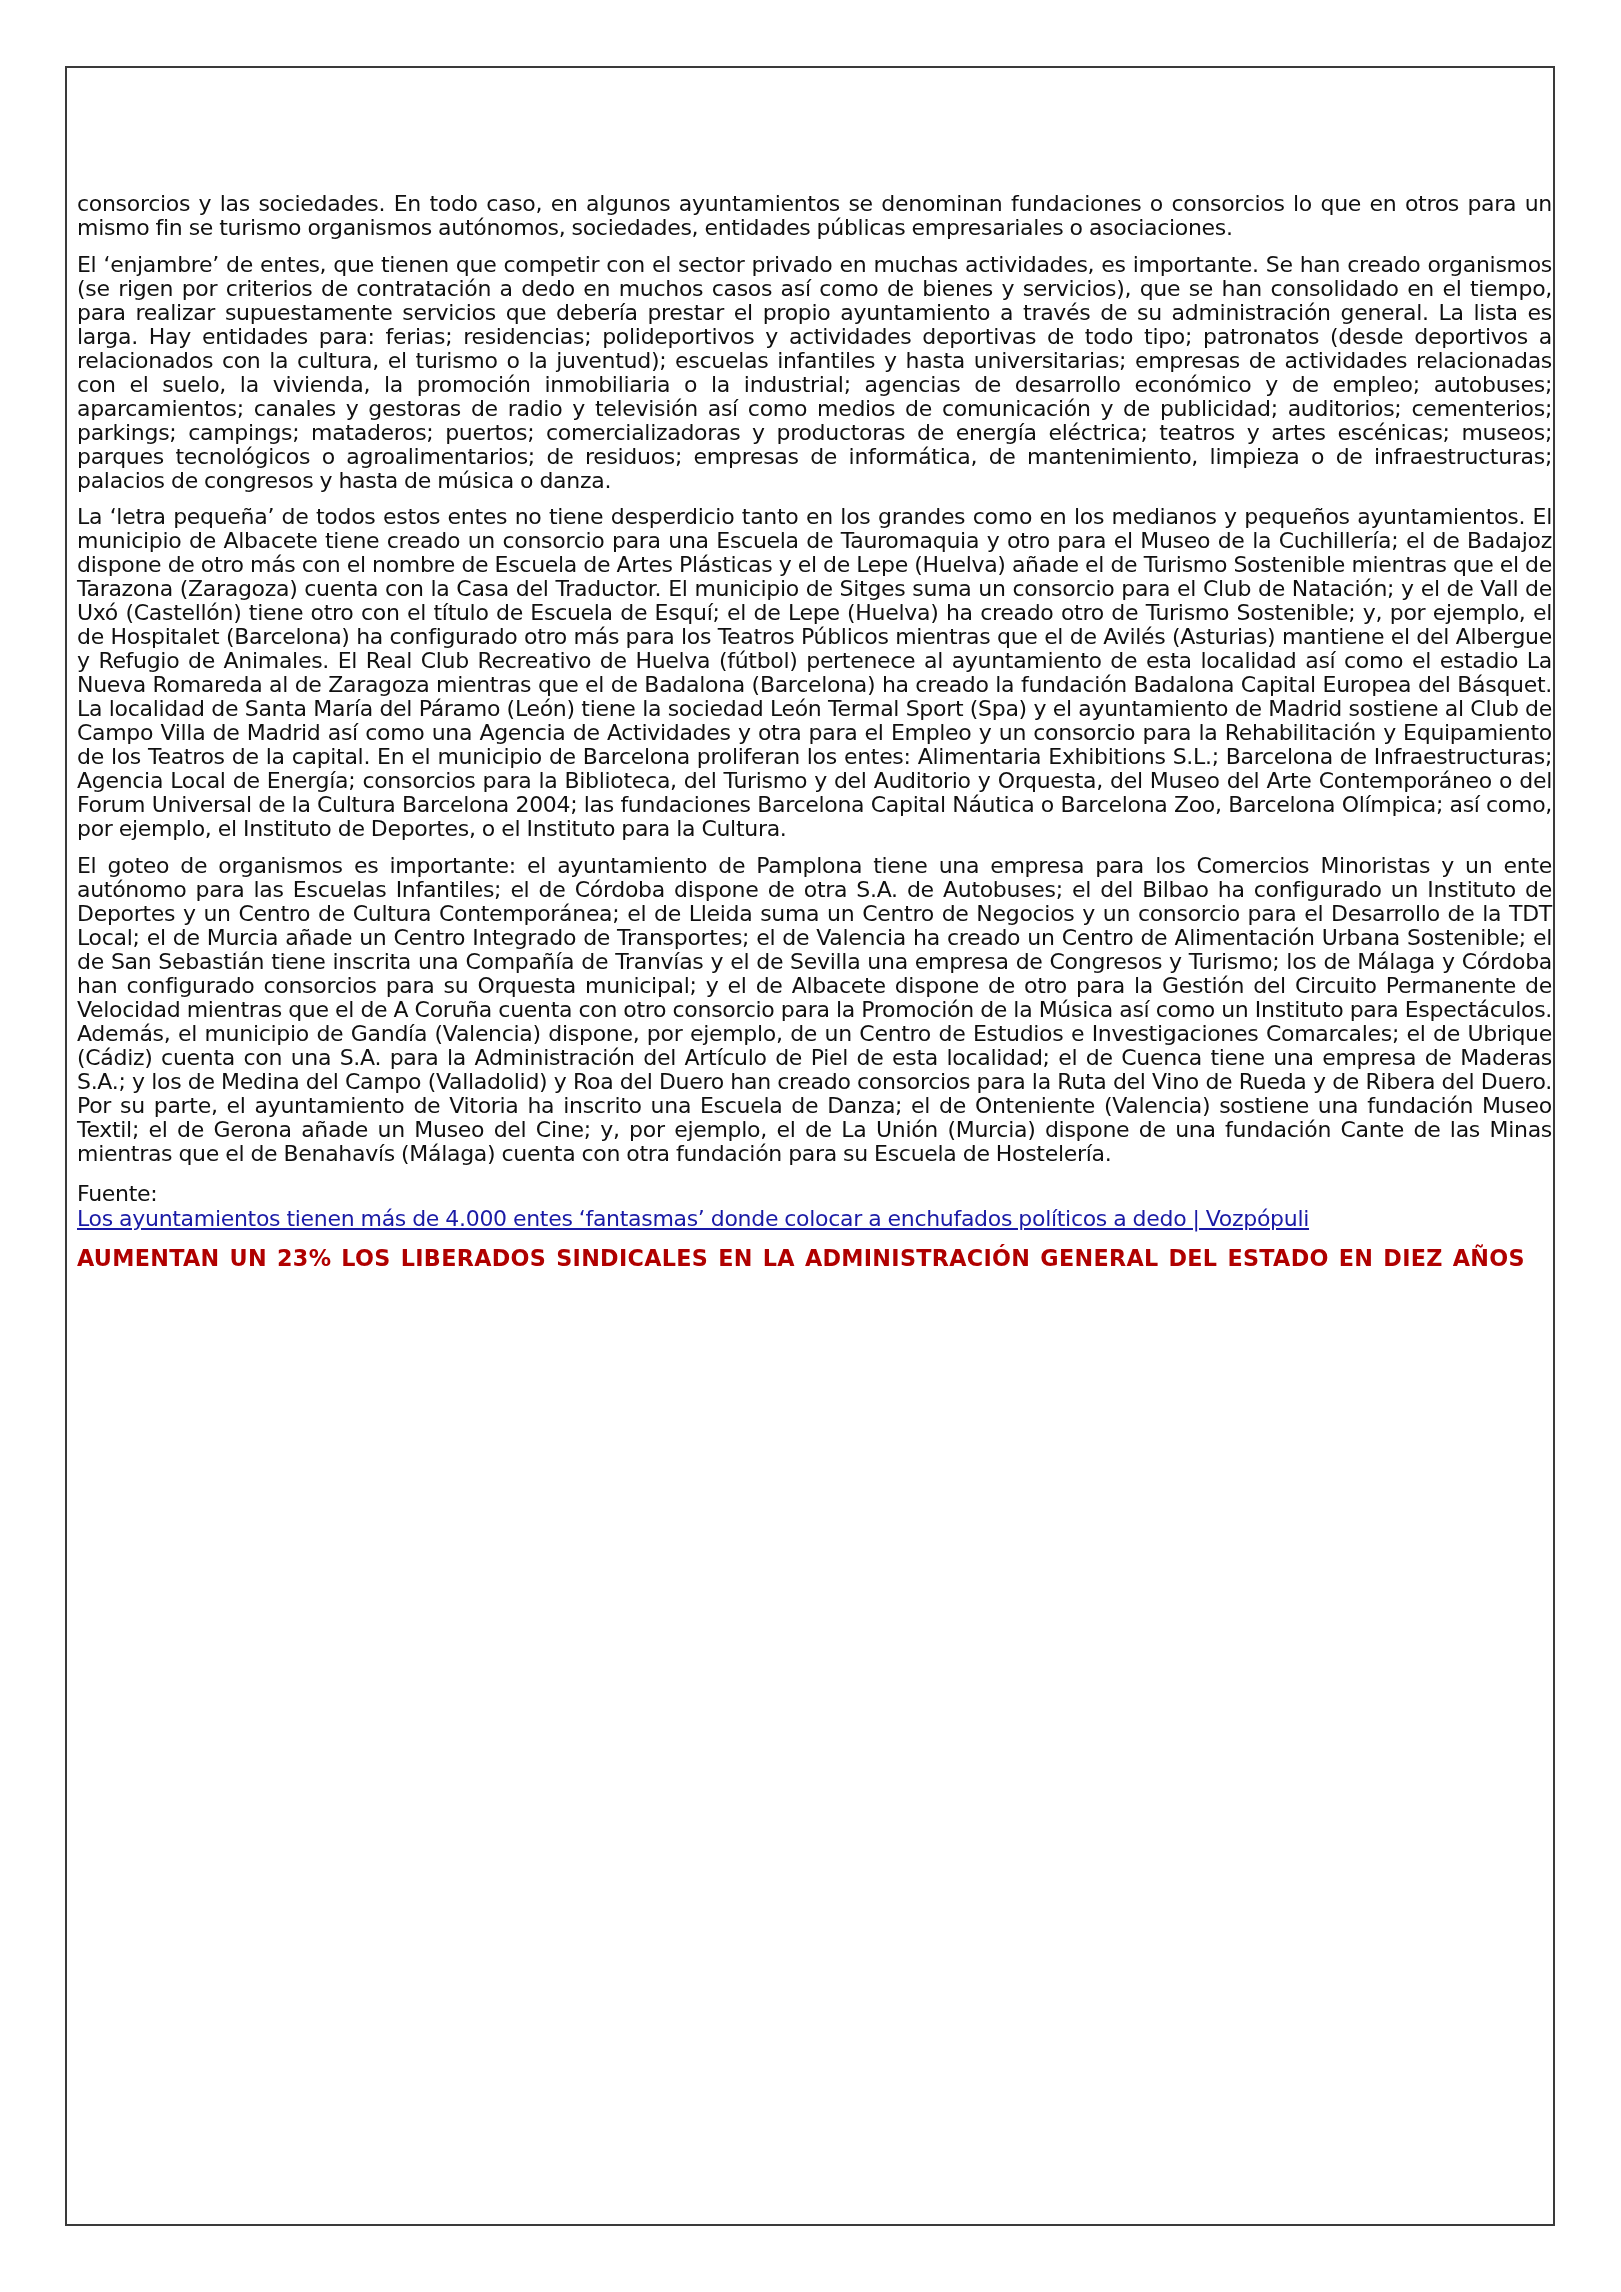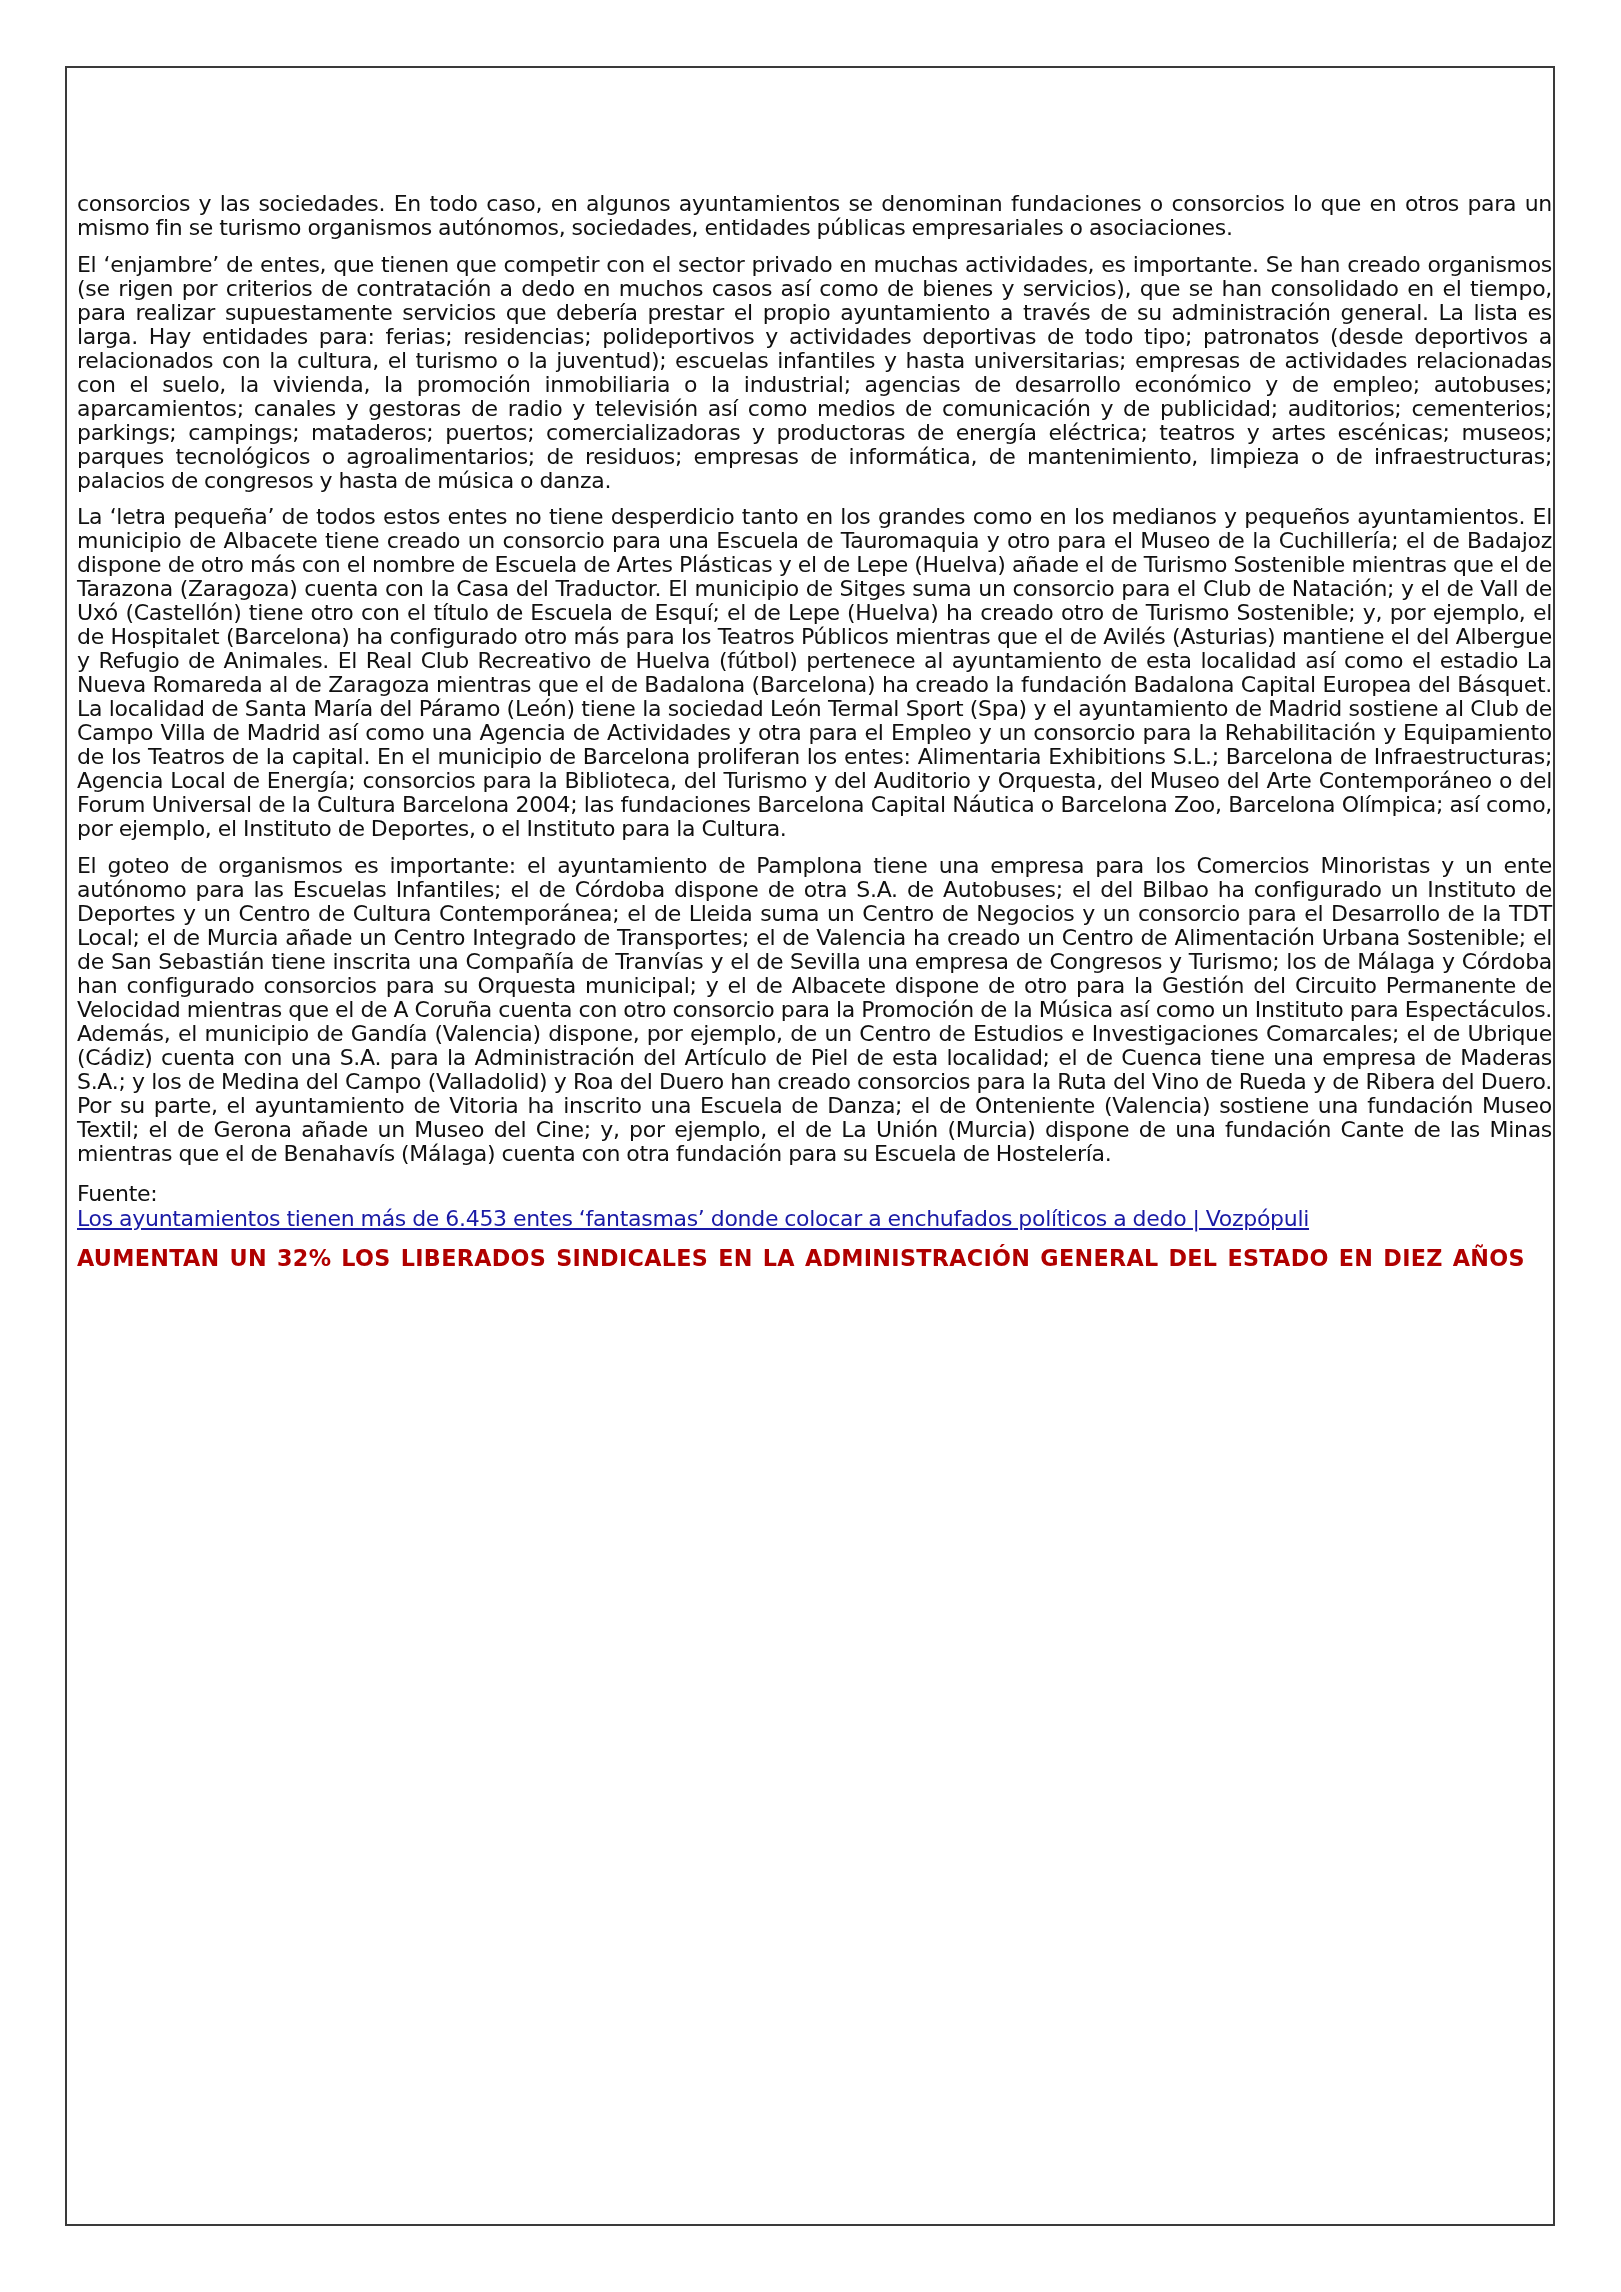--- a/index.html
+++ b/index.html
@@ -67,17 +67,17 @@
 
 <div class="page-frame"></div>
 
 <div class="content">
   <p>consorcios y las sociedades. En todo caso, en algunos ayuntamientos se denominan fundaciones o consorcios lo que en otros para un mismo fin se turismo organismos autónomos, sociedades, entidades públicas empresariales o asociaciones.</p>
   <p>El ‘enjambre’ de entes, que tienen que competir con el sector privado en muchas actividades, es importante. Se han creado organismos (se rigen por criterios de contratación a dedo en muchos casos así como de bienes y servicios), que se han consolidado en el tiempo, para realizar supuestamente servicios que debería prestar el propio ayuntamiento a través de su administración general. La lista es larga. Hay entidades para: ferias; residencias; polideportivos y actividades deportivas de todo tipo; patronatos (desde deportivos a relacionados con la cultura, el turismo o la juventud); escuelas infantiles y hasta universitarias; empresas de actividades relacionadas con el suelo, la vivienda, la promoción inmobiliaria o la industrial; agencias de desarrollo económico y de empleo; autobuses; aparcamientos; canales y gestoras de radio y televisión así como medios de comunicación y de publicidad; auditorios; cementerios; parkings; campings; mataderos; puertos; comercializadoras y productoras de energía eléctrica; teatros y artes escénicas; museos; parques tecnológicos o agroalimentarios; de residuos; empresas de informática, de mantenimiento, limpieza o de infraestructuras; palacios de congresos y hasta de música o danza.</p>
   <p>La ‘letra pequeña’ de todos estos entes no tiene desperdicio tanto en los grandes como en los medianos y pequeños ayuntamientos. El municipio de Albacete tiene creado un consorcio para una Escuela de Tauromaquia y otro para el Museo de la Cuchillería; el de Badajoz dispone de otro más con el nombre de Escuela de Artes Plásticas y el de Lepe (Huelva) añade el de Turismo Sostenible mientras que el de Tarazona (Zaragoza) cuenta con la Casa del Traductor. El municipio de Sitges suma un consorcio para el Club de Natación; y el de Vall de Uxó (Castellón) tiene otro con el título de Escuela de Esquí; el de Lepe (Huelva) ha creado otro de Turismo Sostenible; y, por ejemplo, el de Hospitalet (Barcelona) ha configurado otro más para los Teatros Públicos mientras que el de Avilés (Asturias) mantiene el del Albergue y Refugio de Animales. El Real Club Recreativo de Huelva (fútbol) pertenece al ayuntamiento de esta localidad así como el estadio La Nueva Romareda al de Zaragoza mientras que el de Badalona (Barcelona) ha creado la fundación Badalona Capital Europea del Básquet. La localidad de Santa María del Páramo (León) tiene la sociedad León Termal Sport (Spa) y el ayuntamiento de Madrid sostiene al Club de Campo Villa de Madrid así como una Agencia de Actividades y otra para el Empleo y un consorcio para la Rehabilitación y Equipamiento de los Teatros de la capital. En el municipio de Barcelona proliferan los entes: Alimentaria Exhibitions S.L.; Barcelona de Infraestructuras; Agencia Local de Energía; consorcios para la Biblioteca, del Turismo y del Auditorio y Orquesta, del Museo del Arte Contemporáneo o del Forum Universal de la Cultura Barcelona 2004; las fundaciones Barcelona Capital Náutica o Barcelona Zoo, Barcelona Olímpica; así como, por ejemplo, el Instituto de Deportes, o el Instituto para la Cultura.</p>
   <p>El goteo de organismos es importante: el ayuntamiento de Pamplona tiene una empresa para los Comercios Minoristas y un ente autónomo para las Escuelas Infantiles; el de Córdoba dispone de otra S.A. de Autobuses; el del Bilbao ha configurado un Instituto de Deportes y un Centro de Cultura Contemporánea; el de Lleida suma un Centro de Negocios y un consorcio para el Desarrollo de la TDT Local; el de Murcia añade un Centro Integrado de Transportes; el de Valencia ha creado un Centro de Alimentación Urbana Sostenible; el de San Sebastián tiene inscrita una Compañía de Tranvías y el de Sevilla una empresa de Congresos y Turismo; los de Málaga y Córdoba han configurado consorcios para su Orquesta municipal; y el de Albacete dispone de otro para la Gestión del Circuito Permanente de Velocidad mientras que el de A Coruña cuenta con otro consorcio para la Promoción de la Música así como un Instituto para Espectáculos. Además, el municipio de Gandía (Valencia) dispone, por ejemplo, de un Centro de Estudios e Investigaciones Comarcales; el de Ubrique (Cádiz) cuenta con una S.A. para la Administración del Artículo de Piel de esta localidad; el de Cuenca tiene una empresa de Maderas S.A.; y los de Medina del Campo (Valladolid) y Roa del Duero han creado consorcios para la Ruta del Vino de Rueda y de Ribera del Duero. Por su parte, el ayuntamiento de Vitoria ha inscrito una Escuela de Danza; el de Onteniente (Valencia) sostiene una fundación Museo Textil; el de Gerona añade un Museo del Cine; y, por ejemplo, el de La Unión (Murcia) dispone de una fundación Cante de las Minas mientras que el de Benahavís (Málaga) cuenta con otra fundación para su Escuela de Hostelería.</p>
 
   <div class="source-label">Fuente:</div>
-  <a class="source-link">Los ayuntamientos tienen más de 6.453 entes ‘fantasmas’ donde colocar a enchufados políticos a dedo | Vozpópuli</a>
+  <a class="source-link">Los ayuntamientos tienen más de 4.000 entes ‘fantasmas’ donde colocar a enchufados políticos a dedo | Vozpópuli</a>
 
-  <h2 class="headline">AUMENTAN UN 32% LOS LIBERADOS SINDICALES EN LA ADMINISTRACIÓN GENERAL DEL ESTADO EN DIEZ AÑOS</h2>
+  <h2 class="headline">AUMENTAN UN 23% LOS LIBERADOS SINDICALES EN LA ADMINISTRACIÓN GENERAL DEL ESTADO EN DIEZ AÑOS</h2>
 </div>
 
 
 </body></html>

